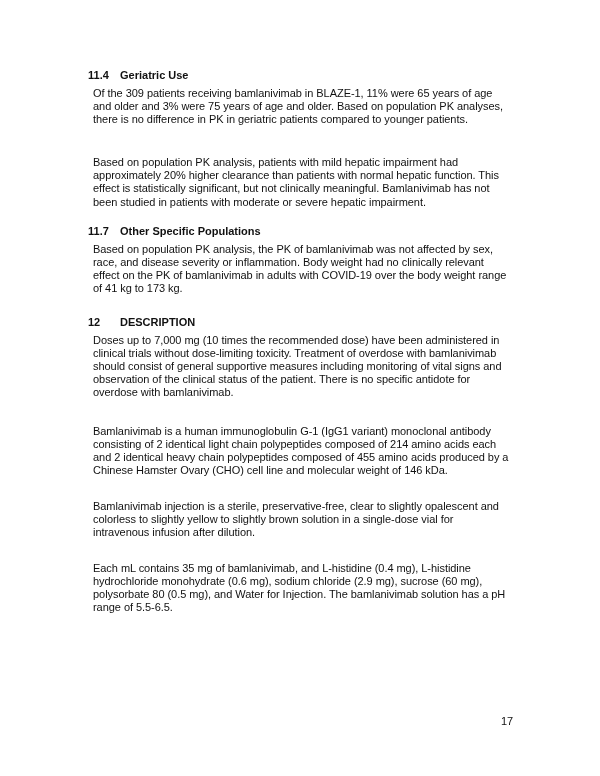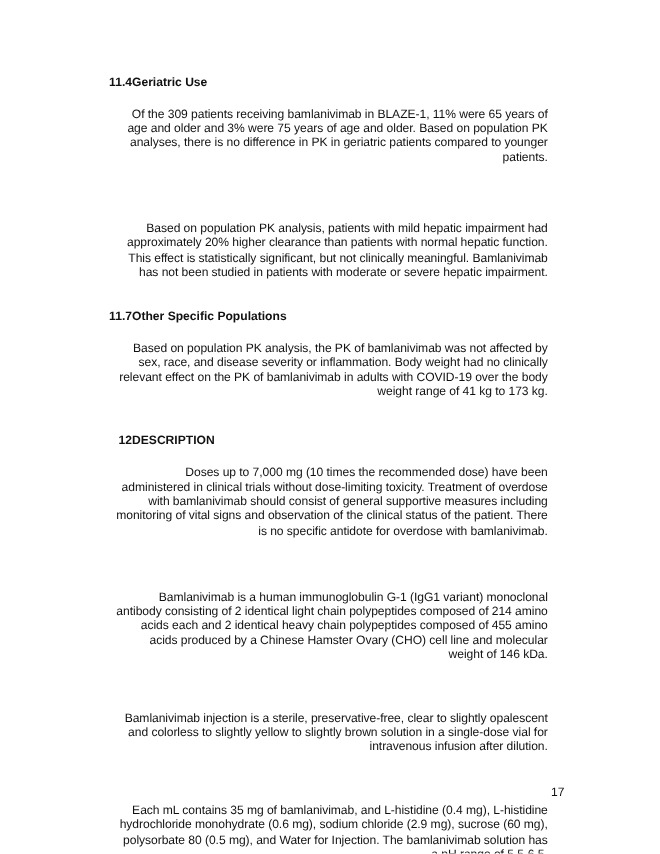--- a/index.html
+++ b/index.html
@@ -1,29 +1,29 @@
 <!DOCTYPE html>
 <html><head>
   <meta charset="utf-8">
   <style>
     html, body { margin: 0; padding: 0; background: #ffffff; }
     body {
       width: 600px; height: 776px; position: relative; overflow: hidden;
       font-family: "Liberation Sans", sans-serif; color: #111111;
     }
     .page { position: absolute; left: 88px; top: 68px; width: 426px; }
-    .section { margin: 0; text-align: right; }
+    .section { margin: 0; }
     .heading {
       font-weight: bold; font-size: 11px; line-height: 14px;
       margin: 0 0 5px 0; display: flex;
     }
     .heading .num { display: inline-block; width: 32px; }
     .heading.major .num { width: 32px; }
     .para {
-      font-size: 11px; line-height: 13.1px; margin: 16px;
+      font-size: 11px; line-height: 13.1px; margin: 5px;
       letter-spacing: -0.05px;
     }
     .gap-s { height: 10px; }
     .gap-m { height: 15px; }
     .gap-p { height: 13px; }
     .page-number {
       position: absolute; left: 501px; top: 715px;
       font-size: 11px; line-height: 13px; text-align: center;
     }
     .reference {

